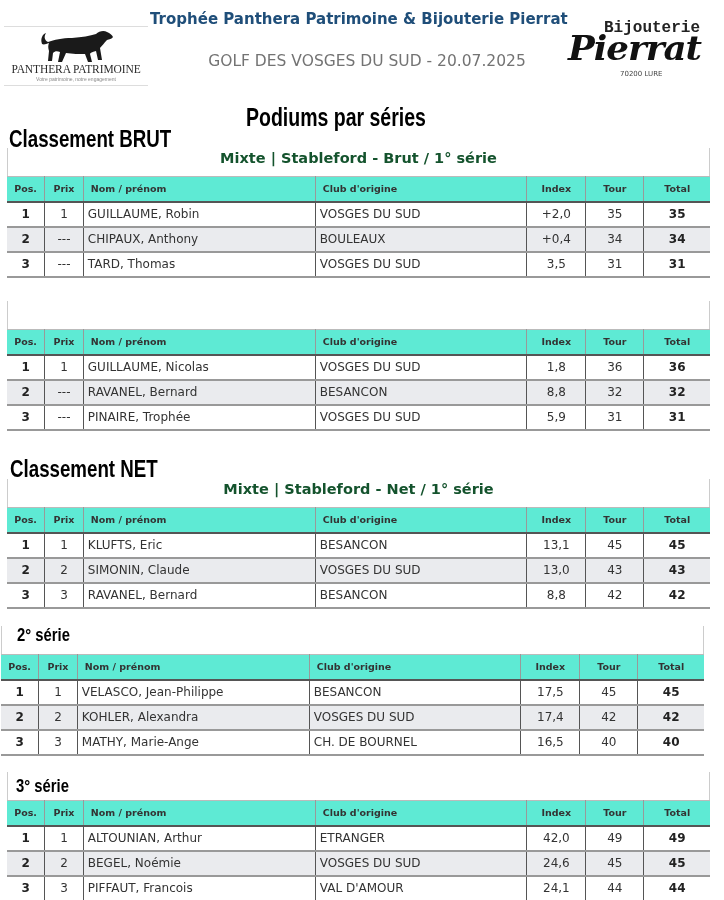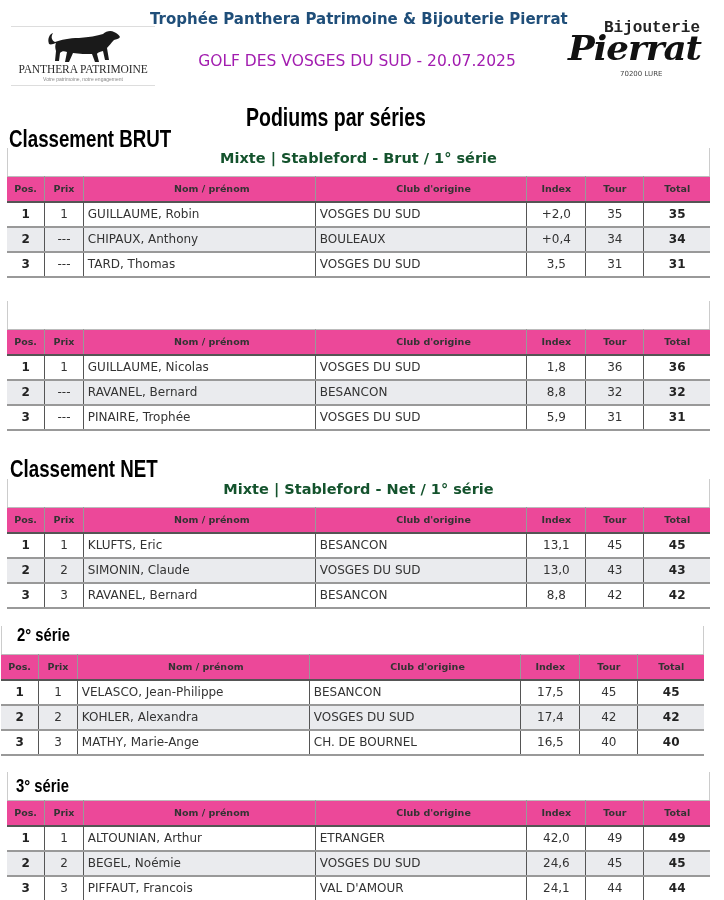--- a/index.html
+++ b/index.html
@@ -2,49 +2,49 @@
 <html><head>
 <meta charset="utf-8">
 <style>
   * { box-sizing: border-box; margin: 0; padding: 0; }
   html, body { width: 724px; height: 900px; background: #ffffff; overflow: hidden; }
   body { position: relative; font-family: "DejaVu Sans", sans-serif; color: #222; }
 
   .abs { position: absolute; }
 
   
-  .logo-left { left: 11px; top: 26px; width: 144px; height: 58px; }
+  .logo-left { left: 4px; top: 26px; width: 144px; height: 58px; }
   .logo-left .topline, .logo-left .botline { position: absolute; left: 0; width: 144px; height: 1px; background: #ddd; }
   .logo-left .topline { top: 0; }
   .logo-left .botline { top: 59px; }
   .logo-left svg { position: absolute; left: 36px; top: 4px; }
   .logo-left .brand { position: absolute; left: 0; top: 37px; width: 144px; text-align: center; font-family: "Liberation Serif", serif; font-size: 11.5px; color: #2b2b2b; letter-spacing: -0.1px; white-space: nowrap; }
   .logo-left .tag { position: absolute; left: 0; top: 50px; width: 144px; text-align: center; font-family: "Liberation Sans", sans-serif; font-size: 5px; color: #888; white-space: nowrap; }
 
   .title-main { left: 150px; top: 10px; width: 414px; text-align: center; font-family: "DejaVu Sans", sans-serif; font-weight: bold; font-size: 15px; color: #1f4e79; white-space: nowrap; }
-  .title-sub { left: 150px; top: 52px; width: 414px; text-align: center; font-family: "DejaVu Sans", sans-serif; font-size: 15.5px; color: #a21caf; white-space: nowrap; }
+  .title-sub { left: 160px; top: 52px; width: 414px; text-align: center; font-family: "DejaVu Sans", sans-serif; font-size: 15.5px; color: #737373; white-space: nowrap; }
 
   .logo-right { left: 566px; top: 16px; width: 150px; height: 64px; }
   .logo-right .bij { position: absolute; right: 16px; top: 3px; font-family: Liberation Mono, monospace; font-weight: bold; font-size: 16px; color: #222; }
   .logo-right .script { position: absolute; left: 2px; top: 12px; font-family: "DejaVu Serif", serif; font-style: italic; font-weight: bold; font-size: 34px; color: #111; letter-spacing: -1px; transform: scaleX(1.05); transform-origin: left; }
   .logo-right .city { position: absolute; left: 54px; top: 54px; font-family: "DejaVu Sans", sans-serif; font-size: 7px; color: #444; }
 
   .condensed { font-family: "Liberation Sans", sans-serif; font-weight: bold; transform: scaleX(0.78); transform-origin: left center; white-space: nowrap; color: #000; }
   .podium-title { left: 246px; top: 103px; font-size: 25px; }
   .section-title { font-size: 24px; }
   .serie-title { font-size: 19px; }
 
   
   .block { position: absolute; }
   .block .caption { position: absolute; left: 0; right: 0; text-align: center; font-family: "DejaVu Sans", sans-serif; font-weight: bold; font-size: 14.5px; color: #14532d; white-space: nowrap; }
   .block .vline-left { position: absolute; left: 0; width: 1px; background: #ccc; }
   .block .vline-right { position: absolute; right: 0; width: 1px; background: #ccc; }
   table { position: absolute; left: 0; border-collapse: collapse; table-layout: fixed; font-family: "DejaVu Sans", sans-serif; }
-  th { background: #ec4899; font-size: 9.5px; font-weight: bold; color: #333; height: 25px; border-right: 1px solid #999; border-top: 1px solid #bbb; border-bottom: 2px solid #555; text-align: center; }
-  th.left { text-align: center; padding-left: 25px; }
+  th { background: #5eead4; font-size: 9.5px; font-weight: bold; color: #333; height: 25px; border-right: 1px solid #999; border-top: 1px solid #bbb; border-bottom: 2px solid #555; text-align: center; }
+  th.left { text-align: left; padding-left: 7px; }
   td { font-size: 12px; color: #333; height: 25px; border-right: 1px solid #555; border-bottom: 2px solid #999; text-align: center; white-space: nowrap; overflow: hidden; }
   td.left { text-align: left; padding-left: 4px; }
   td.b { font-weight: bold; color: #222; }
   tr.alt td { background: #eaebee; }
   th:last-child, td:last-child { border-right: none; }
 
   col.c-pos { width: 37px; } col.c-prix { width: 38px; } col.c-nom { width: 228px; }
   col.c-club { width: 208px; } col.c-idx { width: 58px; } col.c-tour { width: 57px; } col.c-tot { width: 65px; }
 </style>
 </head>

